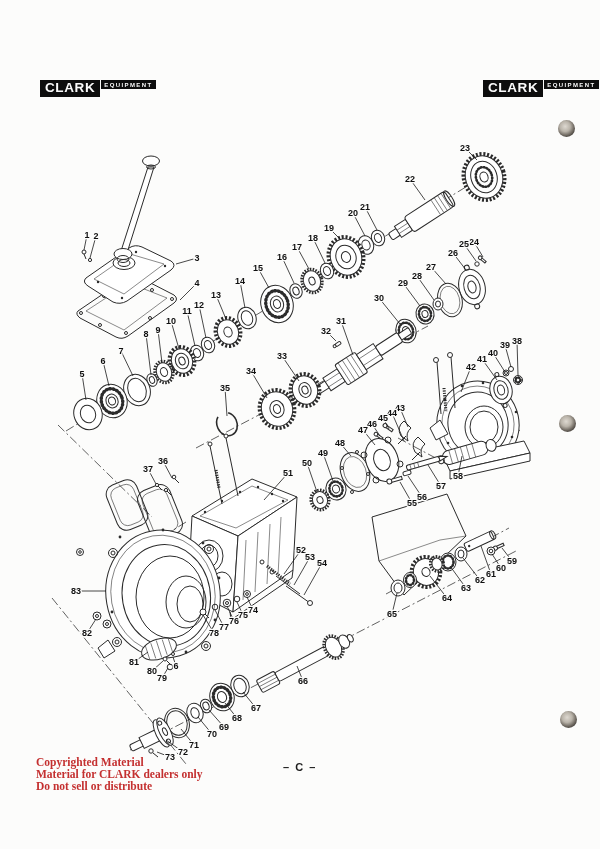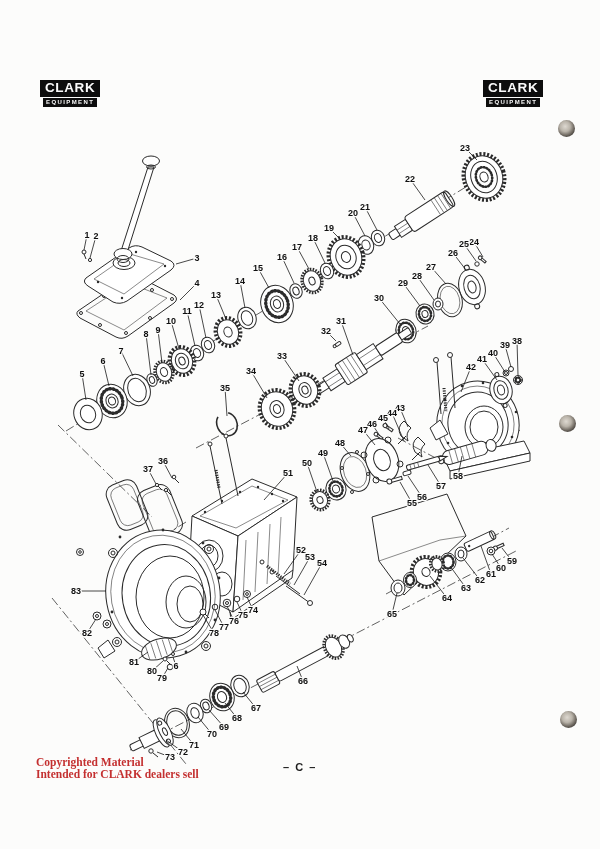--- a/index.html
+++ b/index.html
@@ -1,17 +1,17 @@
 <!DOCTYPE html>
 <html><head>
 <meta charset="utf-8">
 <style>
   html,body{margin:0;padding:0;background:#e8e8e8;}
   .page{position:relative;width:600px;height:849px;background:#fcfcfb;font-family:"Liberation Sans",sans-serif;overflow:hidden;margin:0 auto;}
-  .logo{position:absolute;display:flex;flex-direction:column;align-items:center;gap:1px;}
+  .logo{position:absolute;display:flex;flex-direction:row;align-items:flex-start;gap:1px;}
   .logo .l1{background:#0d0d0d;color:#fafafa;font-weight:bold;font-size:13.5px;letter-spacing:.6px;padding:1px 5px 2px;line-height:1;font-family:"Liberation Sans",sans-serif;}
   .logo .l2{background:#0d0d0d;color:#fafafa;font-weight:bold;font-size:6px;letter-spacing:1.4px;padding:1.5px 3px;line-height:1;}
   #logo-left{left:40px;top:80px;}
   #logo-right{left:483px;top:80px;}
   #diagram{position:absolute;left:0;top:0;}
   #holes{position:absolute;inset:0;pointer-events:none;}
   .hole{position:absolute;width:17px;height:17px;border-radius:50%;
         background:radial-gradient(circle at 42% 38%, #ded9d1 0%, #b9b3a9 35%, #6e6860 62%, #262320 88%);}
   .footer-copyright{position:absolute;left:36px;top:756px;width:240px;text-align:left;
         font-family:"Liberation Serif",serif;font-size:11.5px;font-weight:600;line-height:12px;color:#c43030;}
@@ -740,18 +740,19 @@
   </svg>
 
   <div id="holes">
       <div class="hole" style="left: 557.5px; top: 119.5px;"></div>
       <div class="hole" style="left: 558.5px; top: 414.5px;"></div>
       <div class="hole" style="left: 559.5px; top: 710.5px;"></div>
     </div>
 
   <div class="footer-copyright">
     <div>Copyrighted Material</div>
-    <div>Intended for CLARK dealers sell</div>
+    <div>Material for CLARK dealers only</div>
+    <div>Do not sell or distribute</div>
   </div>
 
   <div class="page-marker">– C –</div>
 
 </div>
 
 </body></html>

